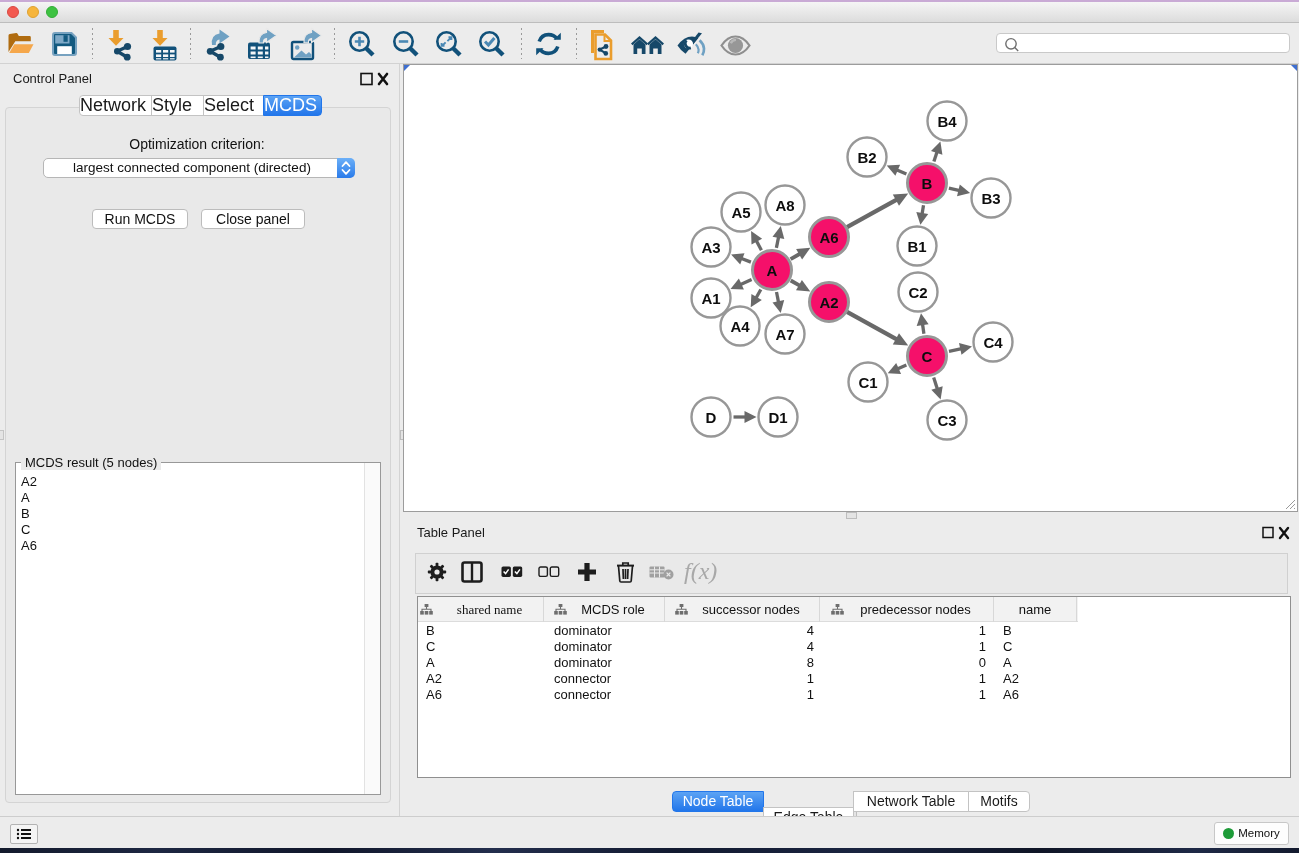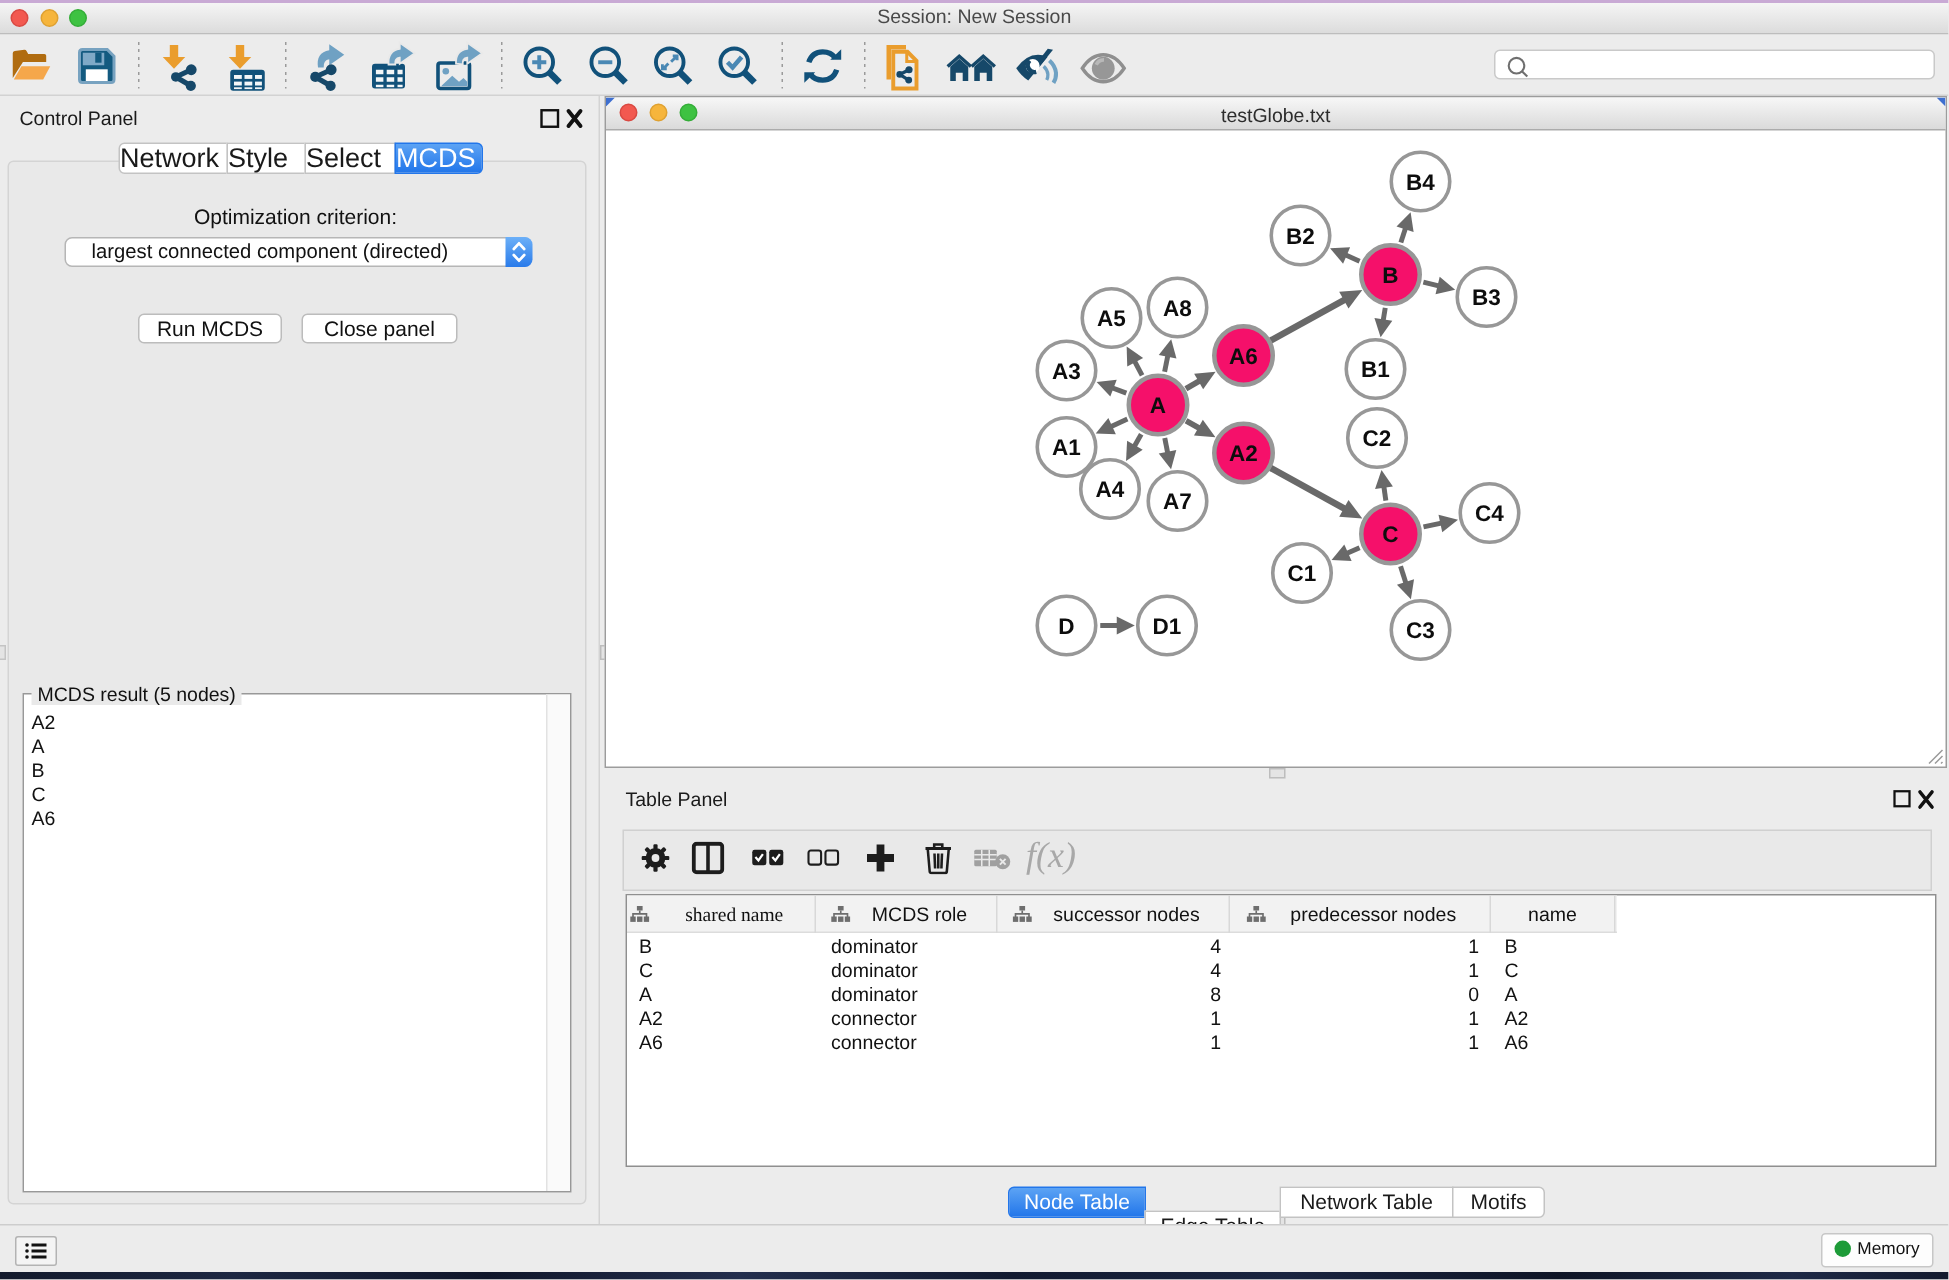--- a/index.html
+++ b/index.html
@@ -24,21 +24,21 @@
     border:1px solid #c9c9c9; border-radius:4px; }
 
   
   #cp-title { left:13px; top:71px; font-size:13px; color:#1a1a1a; }
   #cp-inset { left:5px; top:107px; width:386px; height:696px; background:#e9e9e9;
     border:1px solid #d4d4d4; border-radius:4px; }
   .cptab { position:absolute; top:95px; height:21px; background:#fff; border:1px solid #c3c3c3;
     font-size:18px; color:#1a1a1a; text-align:left; line-height:19px; z-index:3; }
   #opt-label { left:0px; top:136px; width:394px; text-align:center; font-size:14px; color:#111; }
   #dropdown { left:43px; top:158px; width:311px; height:20px; background:#fff;
-    border:1px solid #b6b6b6; border-radius:5px; font-size:13.5px; color:#111; line-height:18px; padding-left:17px; }
+    border:1px solid #b6b6b6; border-radius:5px; font-size:13.5px; color:#111; line-height:18px; padding-left:29px; }
   #dd-btn { left:337px; top:158px; width:18px; height:20px; border-radius:0 5px 5px 0;
     background:linear-gradient(#6cb0f8,#2a7bea); }
   .btn { position:absolute; height:20px; background:#fff; border:1px solid #bcbcbc; border-radius:4px;
     font-size:14px; color:#111; text-align:center; line-height:18px;margin-top:16px; }
   #mcds-box { left:15px; top:462px; width:366px; height:333px; border:1px solid #989898; background:#fff; }
   #mcds-legend { left:21px; top:455px; font-size:13px; color:#111; background:#e9e9e9; padding:0 4px; z-index:2; }
   #mcds-list { left:21px; top:474px; font-size:13px; color:#111; line-height:16px; }
   #mcds-scroll { left:364px; top:463px; width:16px; height:331px; background:#fafafa; border-left:1px solid #e2e2e2; }
 
   
@@ -69,21 +69,20 @@
     border-radius:3px; font-size:11.5px; color:#111; line-height:21px; text-align:center; }
   #bottomstrip { left:0; top:848px; width:1299px; height:5px; background:linear-gradient(90deg,#131a2c 0%,#1d2742 12%,#10162a 25%,#232e4d 38%,#121a30 52%,#1a2440 66%,#0f1526 80%,#1e2946 92%,#131a2e 100%); }
 </style>
 </head>
 <body>
   <div class="abs" id="topstrip"></div>
   <div class="abs" id="titlebar">
     <div class="tl" style="left:7px;background:#f25950;border:0.5px solid #d94942;"></div>
     <div class="tl" style="left:27px;background:#f6b53c;border:0.5px solid #dfa131;"></div>
     <div class="tl" style="left:46px;background:#3ec242;border:0.5px solid #34ad38;"></div>
-    <div class="abs" id="title-text">Session: New Session</div>
   </div>
 
   <div class="abs" id="toolbar">
     <svg class="tbi" style="left:7px;top:8px" width="30" height="26" viewBox="0 0 30 26">
   <path d="M1.5 21 L1.5 4.5 Q1.5 3.2 2.8 3 L9.2 2.1 Q10.2 2 10.7 3 L11.8 5 L22.6 5 Q23.8 5 23.8 6.2 L23.8 10.3 L8.3 10.3 Z" fill="#b06c10"></path>
   <path d="M7.3 13.2 L26.5 13.2 L21.8 22 L2.2 22 Z" fill="#f5a74b"></path>
 </svg>
 <svg class="tbi" style="left:52px;top:9px" width="26" height="25" viewBox="0 0 26 25">
   <path d="M1 3 Q1 1 3 1 L19.5 1 L24 5.5 L24 21 Q24 23 22 23 L3 23 Q1 23 1 21 Z" fill="#135a80"></path>
   <path d="M3.2 3.2 L17.5 3.2 L17.5 11.5 L3.2 11.5 Z" fill="#7fa9c7"></path>
@@ -263,26 +262,20 @@
   <div class="abs" style="left:846px;top:512px;width:11px;height:7px;background:#e4e4e4;border:1px solid #bdbdbd;"></div>
   <div class="abs" style="left:846px;top:810px;width:11px;height:7px;background:#e4e4e4;border:1px solid #bdbdbd;"></div>
 
   <div class="abs" id="nw">
     <svg width="6" height="6" style="position:absolute;left:0;top:0;z-index:5" viewBox="0 0 6 6">
       <path d="M0 0 L6 0 L0 6 Z" fill="#3e6fd0"></path>
     </svg>
     <svg width="6" height="6" style="position:absolute;right:0;top:0;z-index:5" viewBox="0 0 6 6">
       <path d="M0 0 L6 0 L6 6 Z" fill="#3e6fd0"></path>
     </svg>
-    <div class="abs" id="nw-titlebar">
-      <div class="tl" style="left:9px;top:4px;background:#f25950;border:0.5px solid #d94942;"></div>
-      <div class="tl" style="left:29px;top:4px;background:#f6b53c;border:0.5px solid #dfa131;"></div>
-      <div class="tl" style="left:49px;top:4px;background:#3ec242;border:0.5px solid #34ad38;"></div>
-      <div class="abs" id="nw-title">testGlobe.txt</div>
-    </div>
     <svg id="graph" width="893" height="424" style="position:absolute;left:0;top:22px" viewBox="0 0 893 424">
 <line x1="347.6" y1="192.4" x2="336.1" y2="197.7" stroke="#696969" stroke-width="3.3"></line>
 <polygon points="326.5,202.0 334.9,191.6 339.9,202.5" fill="#696969"></polygon>
 <line x1="346.9" y1="175.1" x2="336.9" y2="171.3" stroke="#696969" stroke-width="3.3"></line>
 <polygon points="327.1,167.6 340.5,166.2 336.2,177.4" fill="#696969"></polygon>
 <line x1="356.8" y1="202.5" x2="351.9" y2="211.2" stroke="#696969" stroke-width="3.3"></line>
 <polygon points="346.7,220.3 347.4,206.9 357.8,212.9" fill="#696969"></polygon>
 <line x1="357.4" y1="163.2" x2="352.1" y2="153.2" stroke="#696969" stroke-width="3.3"></line>
 <polygon points="347.1,144.0 358.1,151.7 347.5,157.4" fill="#696969"></polygon>
 <line x1="372.5" y1="205.0" x2="374.6" y2="215.6" stroke="#696969" stroke-width="3.3"></line>

